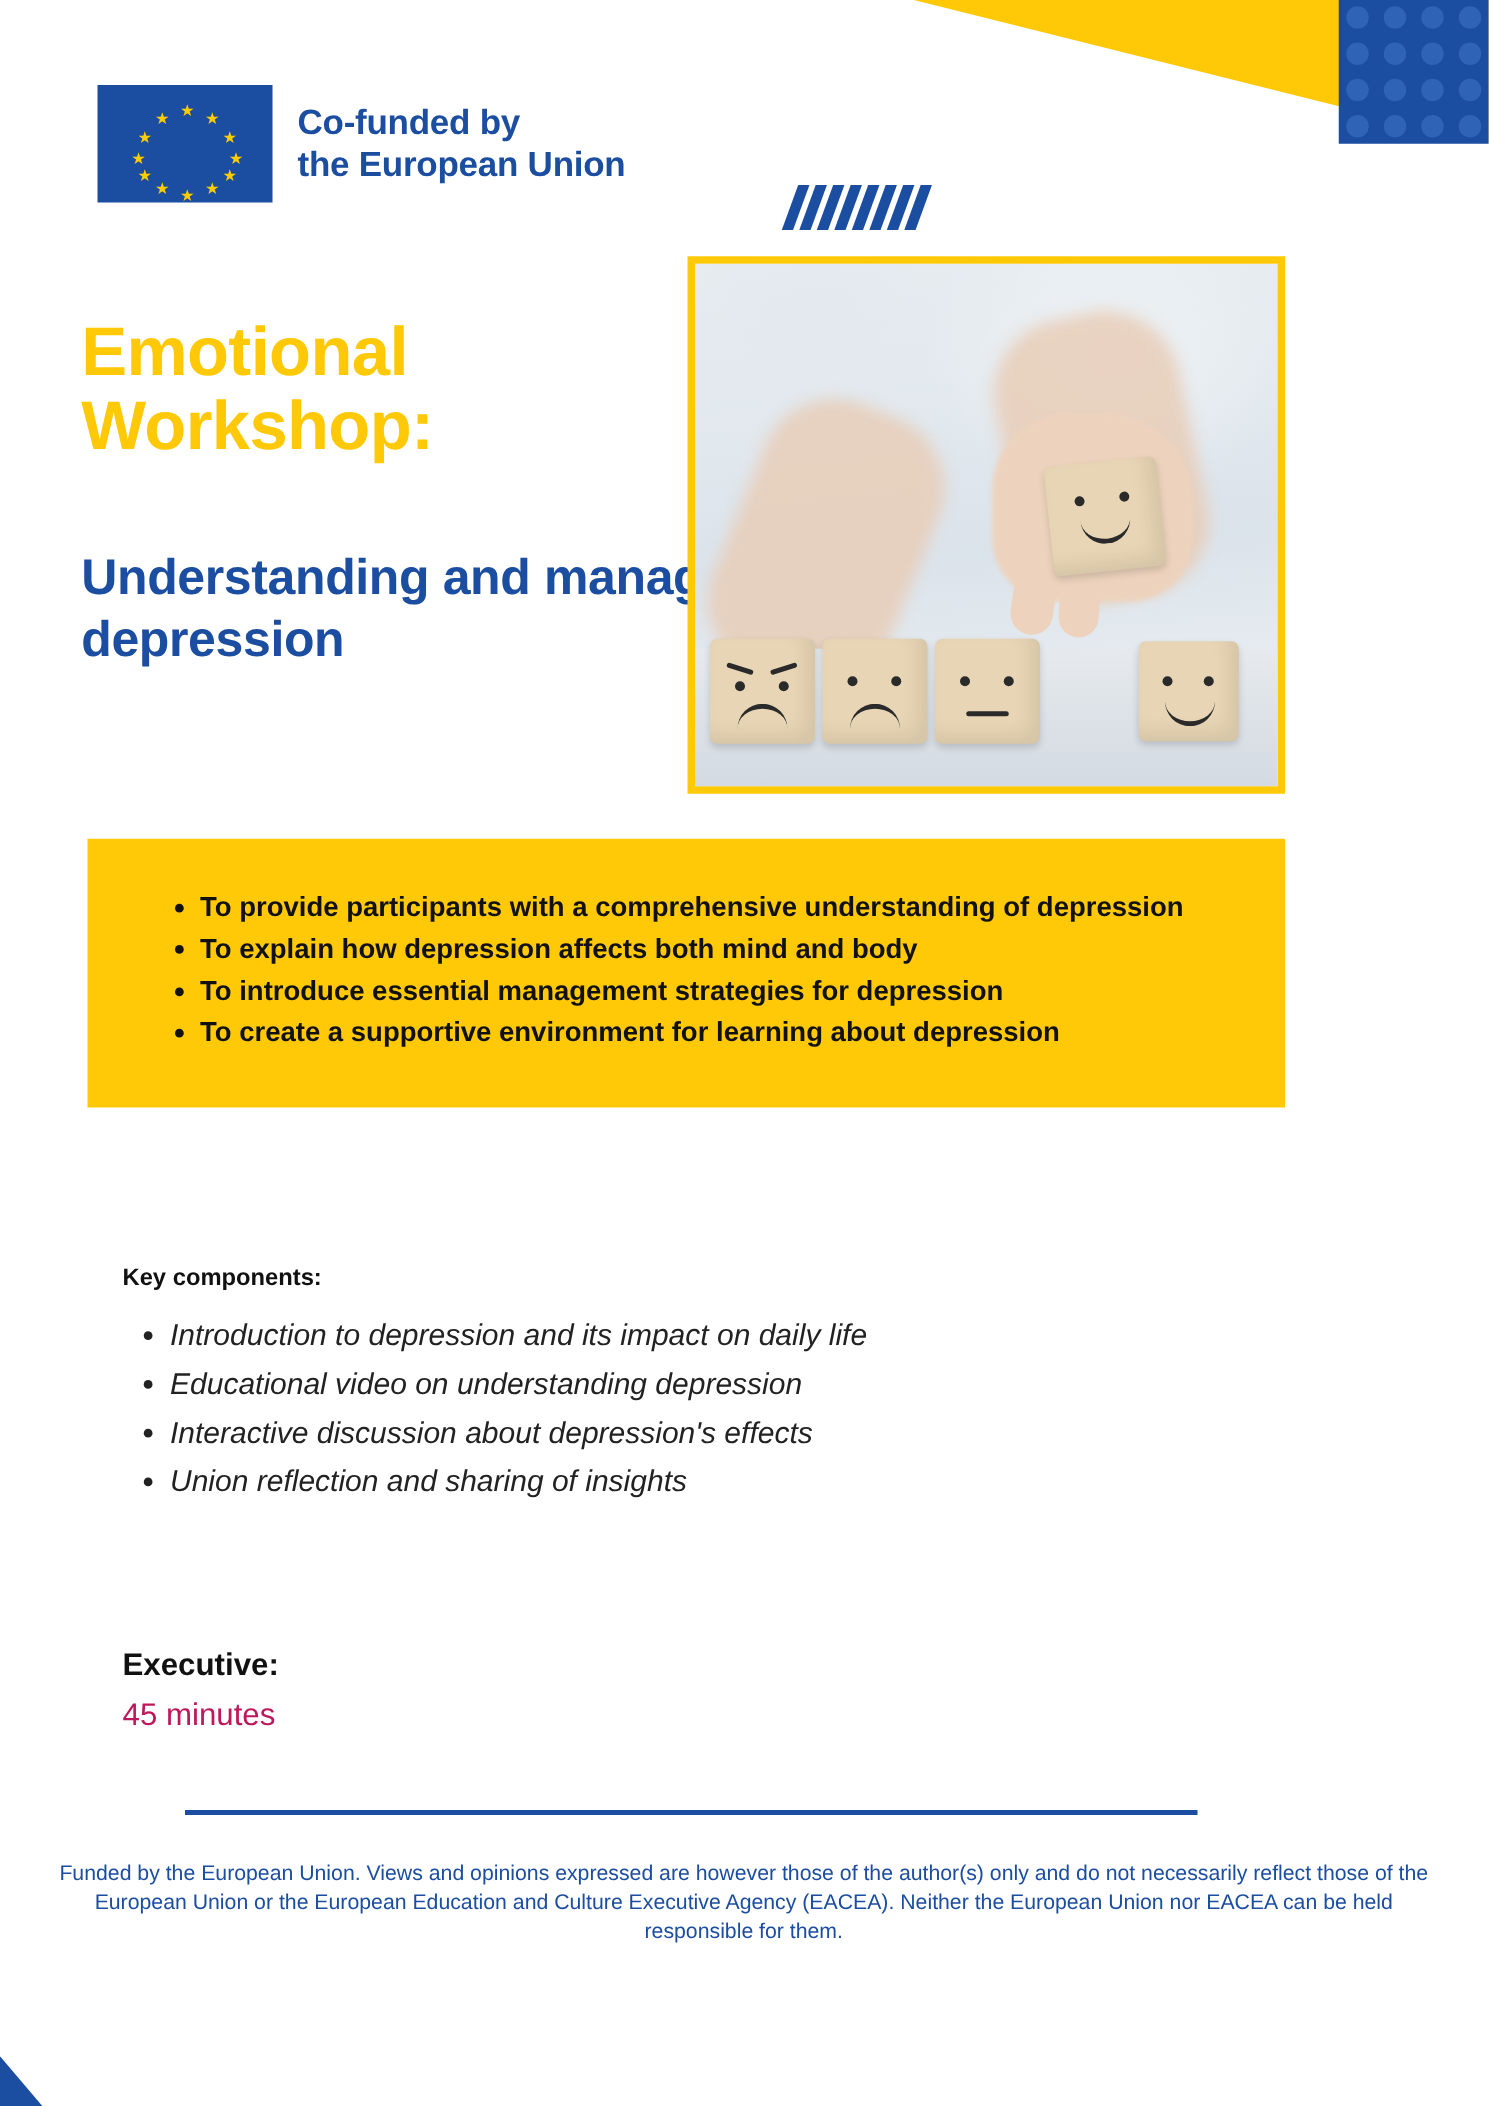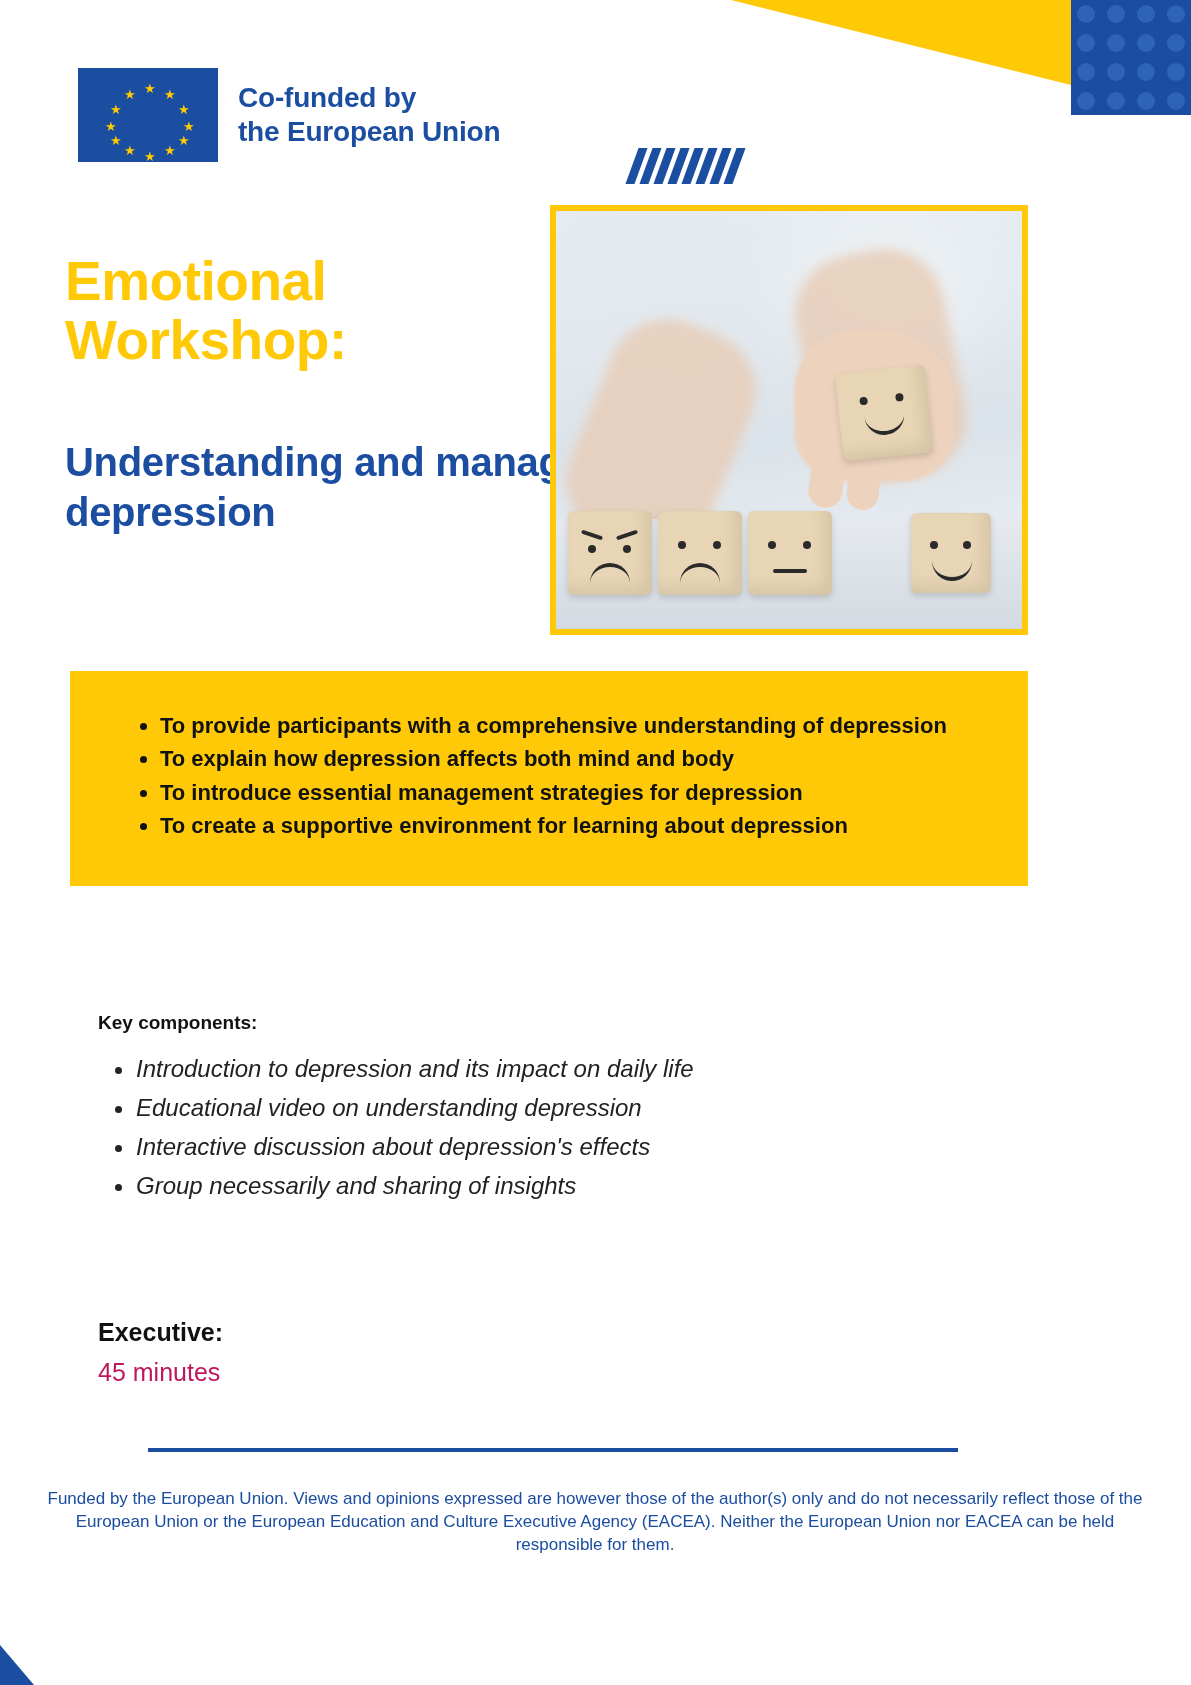--- a/index.html
+++ b/index.html
@@ -427,21 +427,21 @@
       <li>To introduce essential management strategies for depression</li>
       <li>To create a supportive environment for learning about depression</li>
     </ul>
   </div>
 
   <div class="key-title">Key components:</div>
   <ul class="key-list">
     <li>Introduction to depression and its impact on daily life</li>
     <li>Educational video on understanding depression</li>
     <li>Interactive discussion about depression's effects</li>
-    <li>Group necessarily and sharing of insights</li>
+    <li>Union reflection and sharing of insights</li>
   </ul>
 
   <div class="duration-label">Executive:</div>
   <div class="duration-value">45 minutes</div>
 
 
   <div class="footer-rule"></div>
   <div class="footer-text">Funded by the European Union. Views and opinions expressed are however those of the author(s) only and do not necessarily reflect those of the European Union or the European Education and Culture Executive Agency (EACEA). Neither the European Union nor EACEA can be held responsible for them.</div>
   <div class="bottom-left-blue"></div>
 

